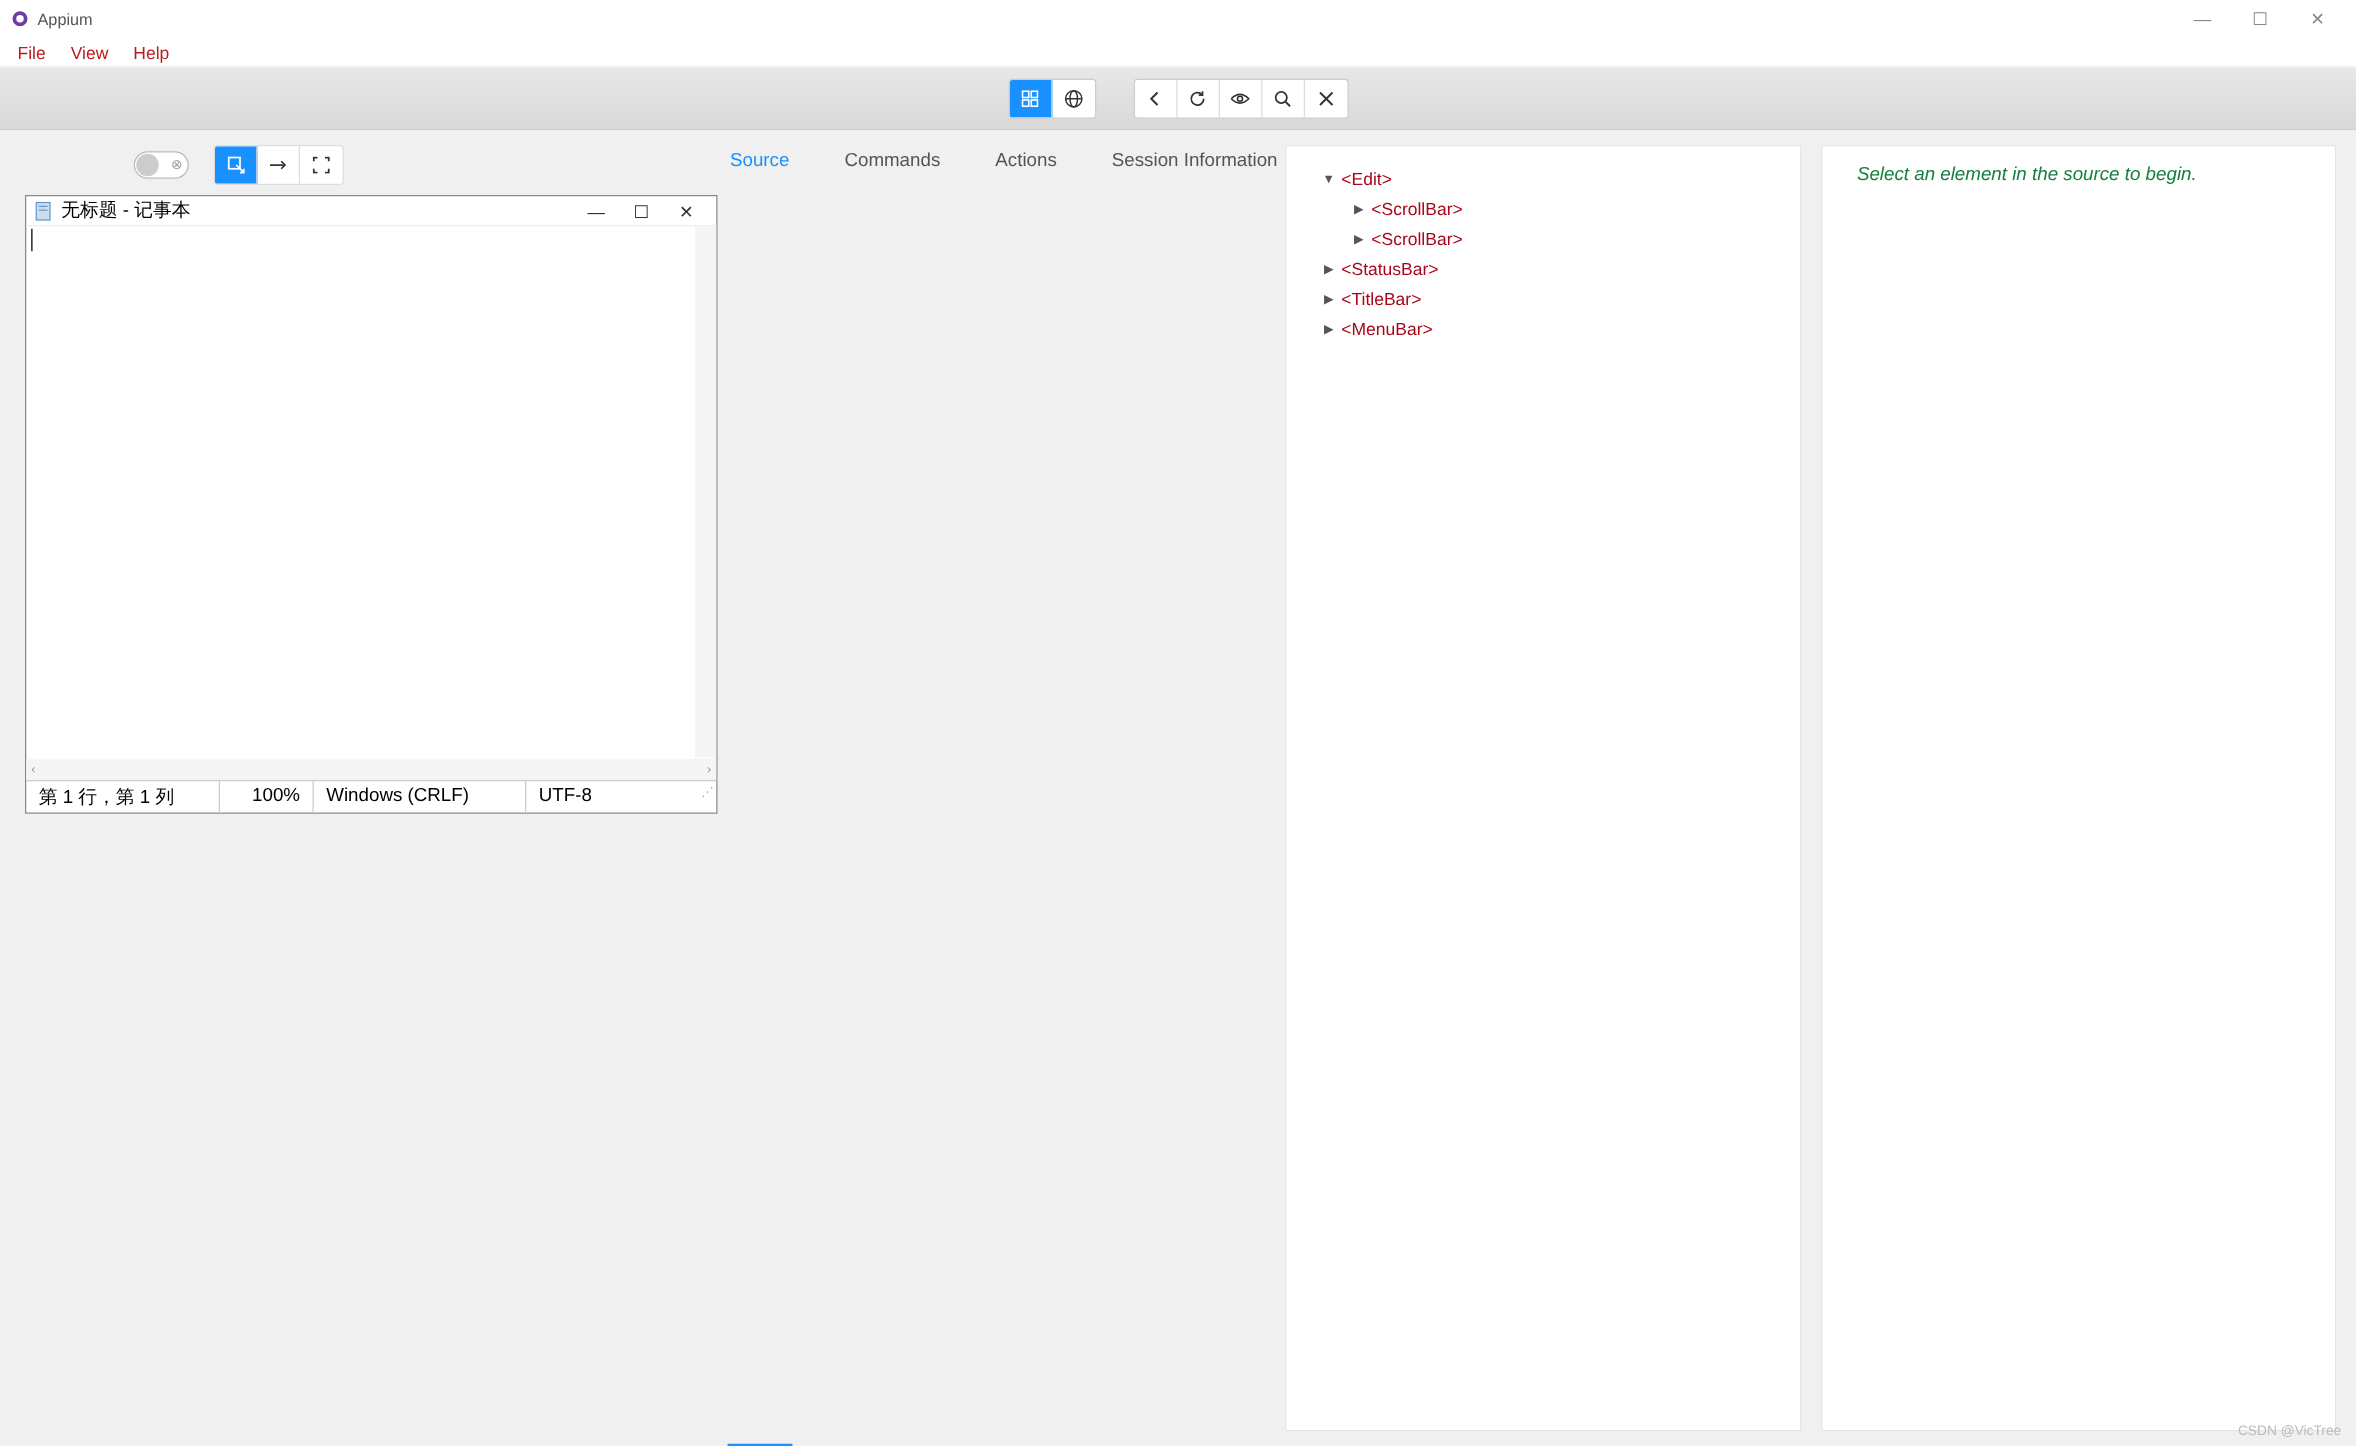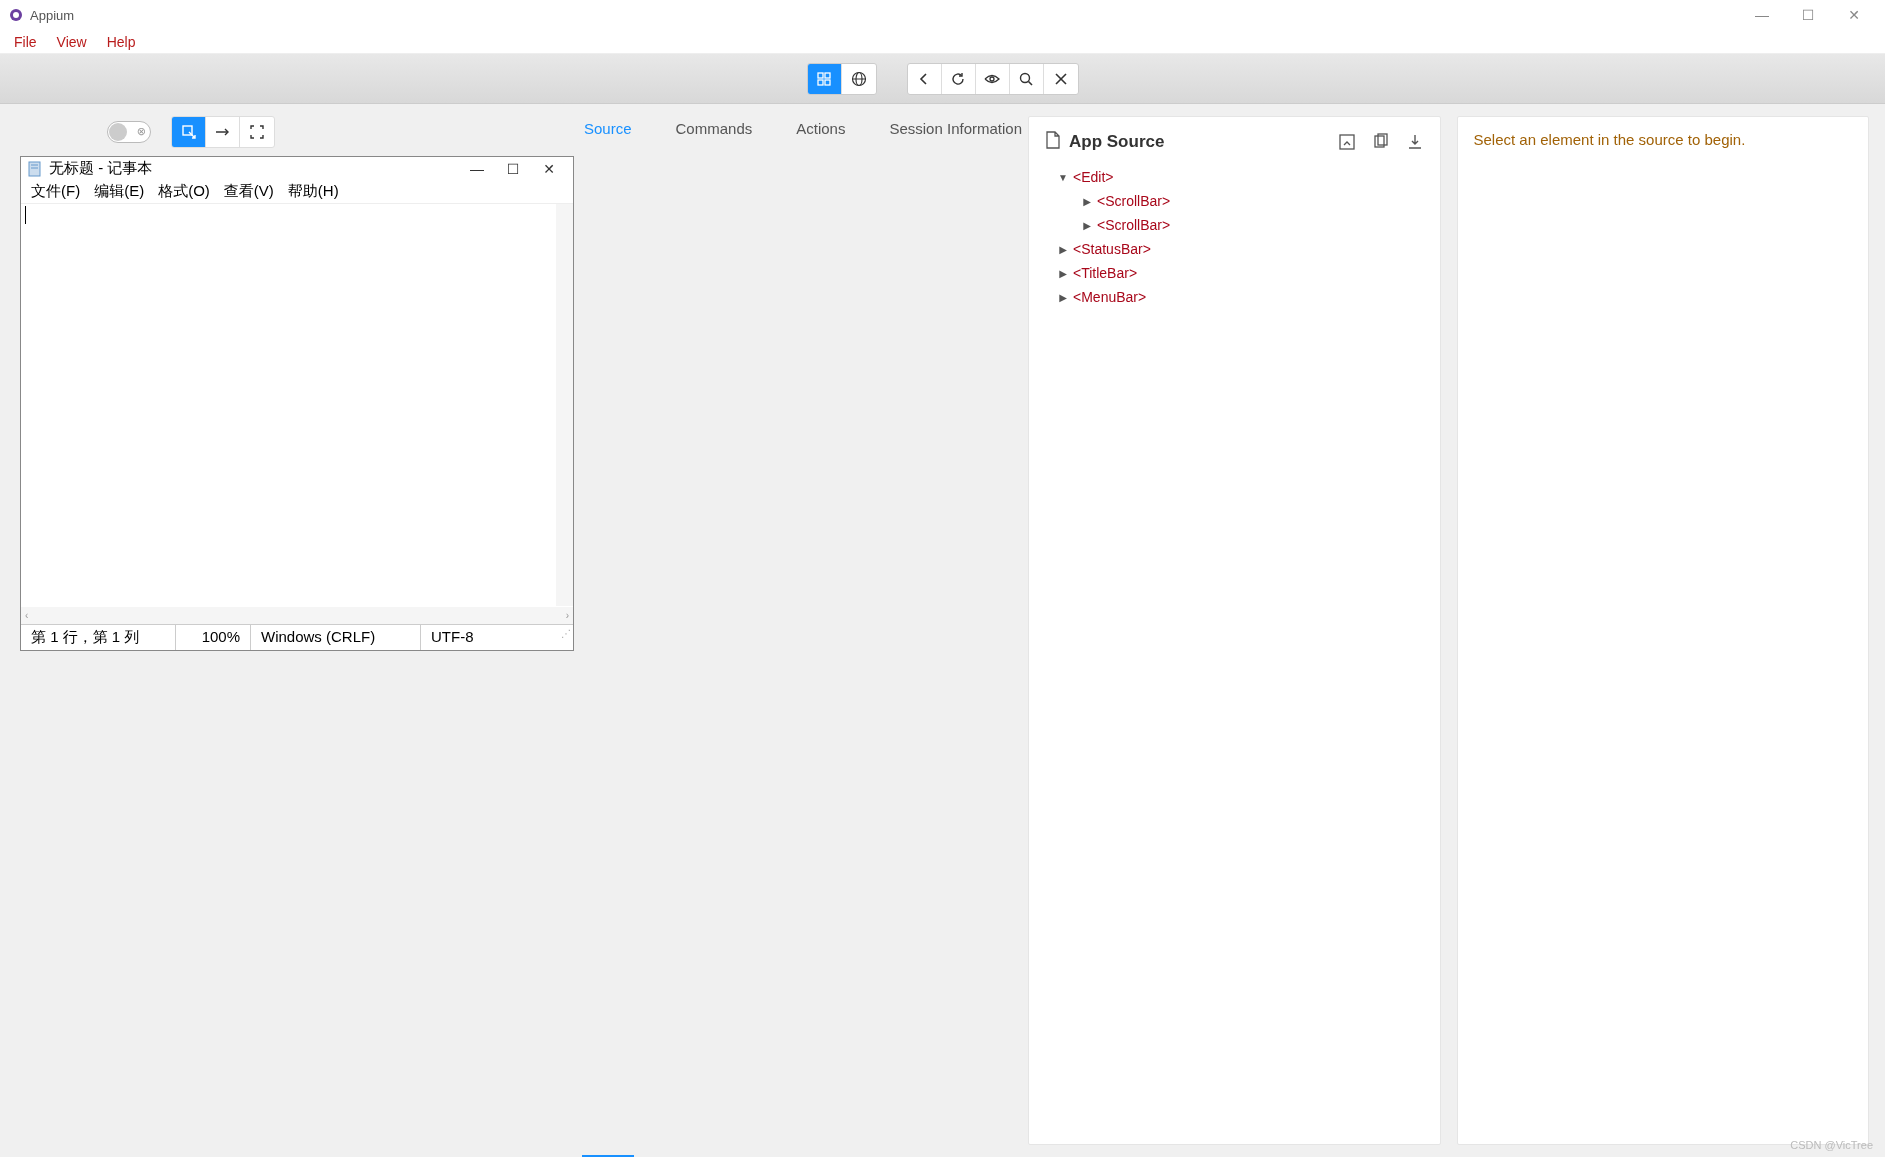--- a/index.html
+++ b/index.html
@@ -65,21 +65,21 @@
 .panel-header { display: flex; align-items: center; gap: 8px; margin-bottom: 12px; }
 .panel-title { font-size: 17px; font-weight: 600; flex: 1; color: #333; }
 .panel-actions { display: flex; gap: 16px; color: #555; }
 .pact { width: 18px; height: 18px; display: inline-flex; }
 
 .tree { font-size: 14px; color: #a8071a; }
 .tree-row { display: flex; align-items: center; padding: 4px 0; gap: 4px; }
 .tree-arrow { width: 12px; color: #555; font-size: 10px; display: inline-block; text-align: center; }
 .tree-spacer { display: inline-block; }
 .tree-tag { color: #a8071a; }
-.placeholder { color: #a16207; font-size: 15px; }
+.placeholder { font-style: italic; color: #15803d; font-size: 15px; margin-left: 12px; }
 
 .watermark { position: absolute; right: 12px; bottom: 6px; font-size: 11px; color: #bbb; }
 </style>
 </head>
 <body>
 
 <div class="titlebar">
   <div class="titlebar-left">
     <span class="app-icon">
       <svg viewBox="0 0 16 16">
@@ -189,27 +189,20 @@
               <line x1="4" y1="4" x2="11" y2="4" stroke="#69c"></line>
               <line x1="4" y1="7" x2="11" y2="7" stroke="#69c"></line>
             </svg></span>
         <span class="pv-title-text">无标题 - 记事本</span>
         <div class="pv-winbtns">
           <span class="pv-winbtn">—</span>
           <span class="pv-winbtn">☐</span>
           <span class="pv-winbtn">✕</span>
         </div>
       </div>
-      <div class="pv-menu">
-        <span class="pv-menu-item">文件(F)</span>
-        <span class="pv-menu-item">编辑(E)</span>
-        <span class="pv-menu-item">格式(O)</span>
-        <span class="pv-menu-item">查看(V)</span>
-        <span class="pv-menu-item">帮助(H)</span>
-      </div>
       <div class="pv-body">
         <div class="pv-cursor"></div>
         <div class="pv-scroll-v"></div>
         <div class="pv-scroll-h">
             <span>‹</span>
             <span>›</span>
           </div>
       </div>
       <div class="pv-status">
         <div class="pv-status-cell">第 1 行，第 1 列</div>
@@ -224,45 +217,20 @@
   <div class="right-area">
     <div class="inspector-tabs">
       <div class="itab active">Source</div>
       <div class="itab">Commands</div>
       <div class="itab">Actions</div>
       <div class="itab">Session Information</div>
     </div>
 
     <div class="panels">
       <div class="panel source">
-        <div class="panel-header">
-          <span><svg width="16" height="18" viewBox="0 0 16 18">
-                <path d="M2 1 h8 l4 4 v12 h-12 z M10 1 v4 h4" fill="none" stroke="#555" stroke-width="1.3"></path>
-              </svg></span>
-          <span class="panel-title">App Source</span>
-          <div class="panel-actions">
-            <span class="pact">
-                <svg viewBox="0 0 18 18">
-                  <rect x="2" y="2" width="14" height="14" fill="none" stroke="#555" stroke-width="1.3"></rect>
-                  <path d="M6 12 l3-3 l3 3" fill="none" stroke="#555" stroke-width="1.3"></path>
-                </svg>
-              </span>
-            <span class="pact">
-                <svg viewBox="0 0 18 18">
-                  <rect x="3" y="3" width="9" height="11" fill="none" stroke="#555" stroke-width="1.3"></rect>
-                  <rect x="6" y="1" width="9" height="11" fill="none" stroke="#555" stroke-width="1.3"></rect>
-                </svg>
-              </span>
-            <span class="pact">
-                <svg viewBox="0 0 18 18">
-                  <path d="M9 2 v9 M6 8 l3 3 l3-3 M3 15 h12" fill="none" stroke="#555" stroke-width="1.4"></path>
-                </svg>
-              </span>
-          </div>
-        </div>
         <div class="tree" id="tree-root">
             <div class="tree-row">
               <span class="tree-spacer" style="width: 8px;"></span>
               <span class="tree-arrow">▼</span>
               <span class="tree-tag">&lt;Edit&gt;</span>
             </div>
             <div class="tree-row">
               <span class="tree-spacer" style="width: 32px;"></span>
               <span class="tree-arrow">▶</span>
               <span class="tree-tag">&lt;ScrollBar&gt;</span>

